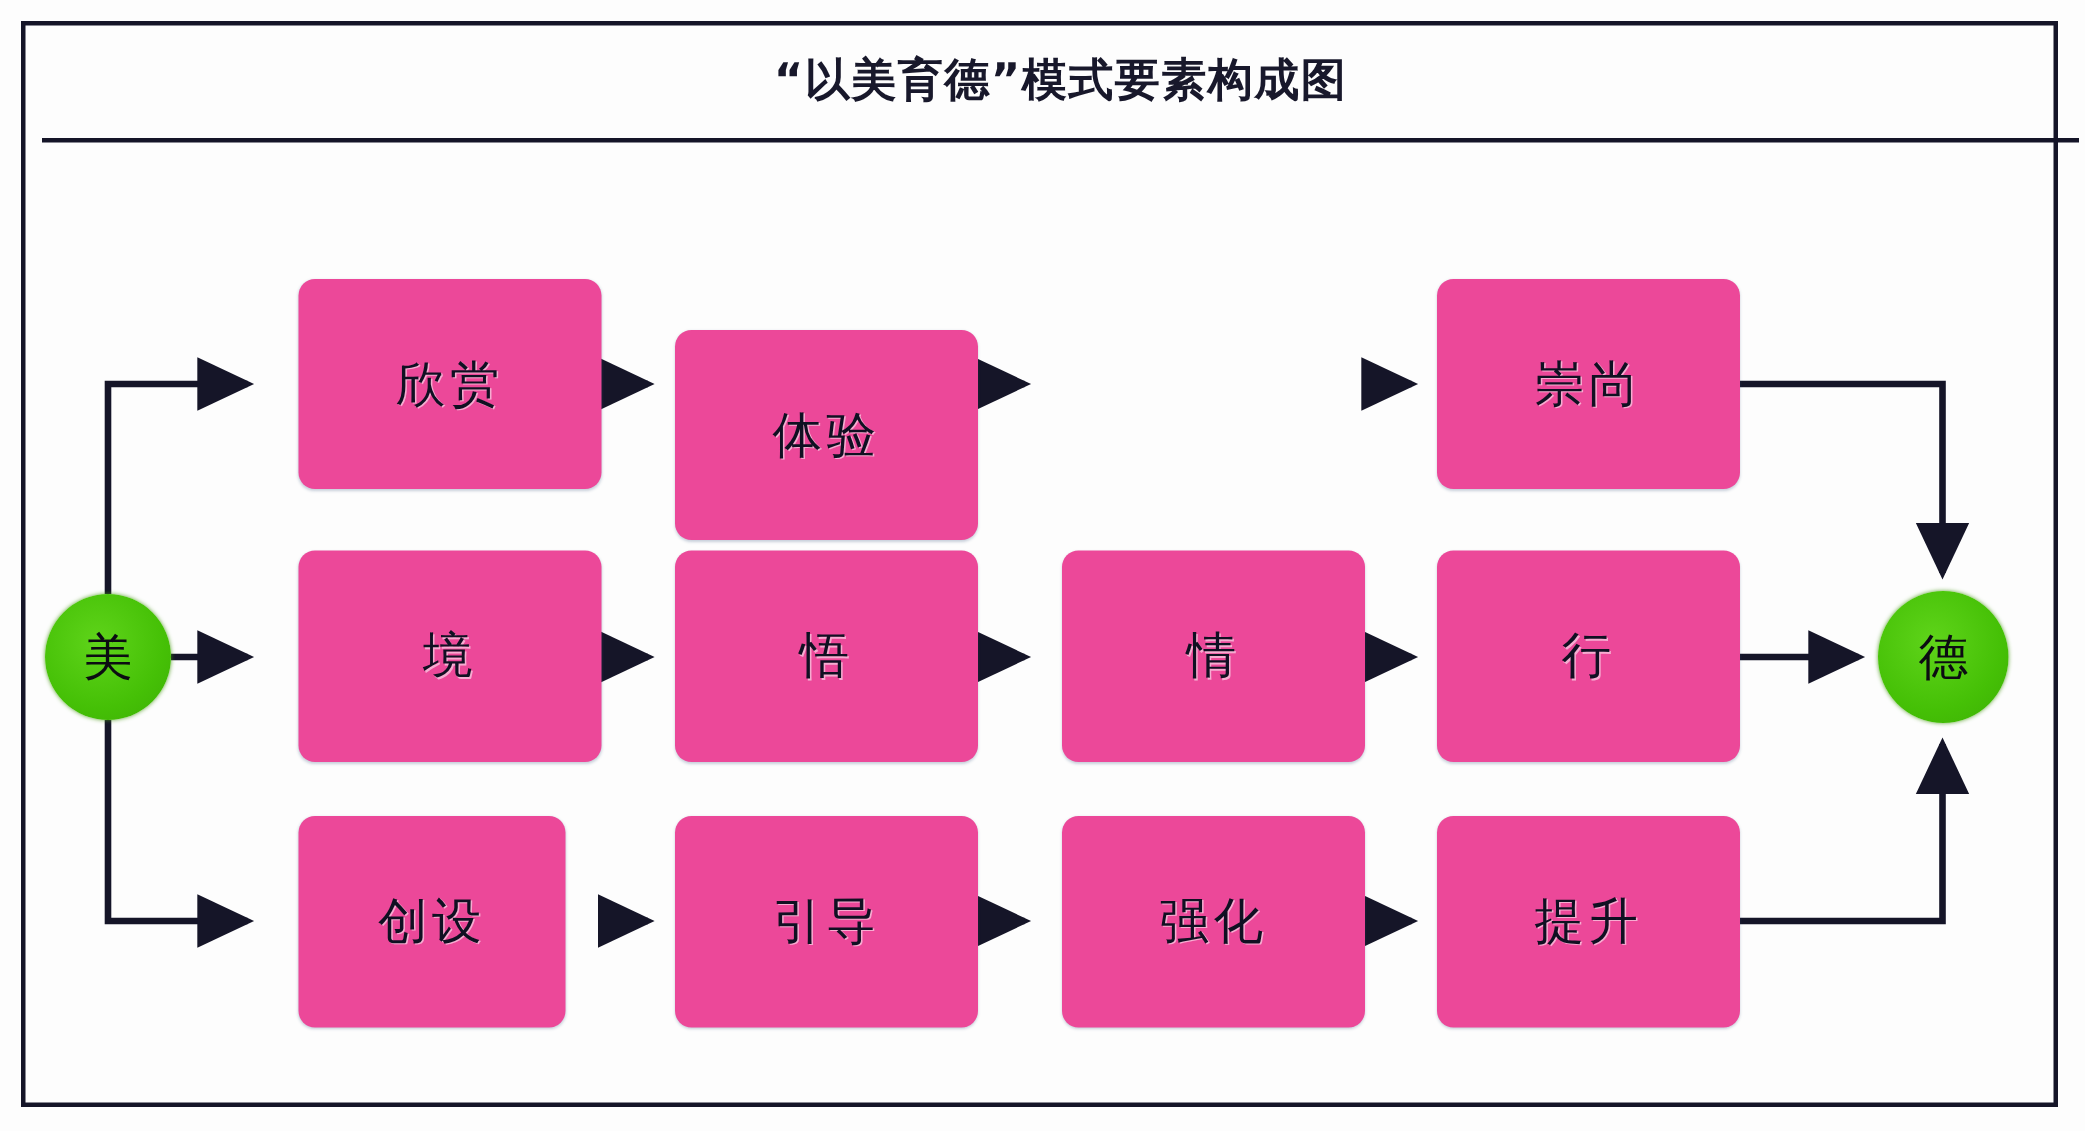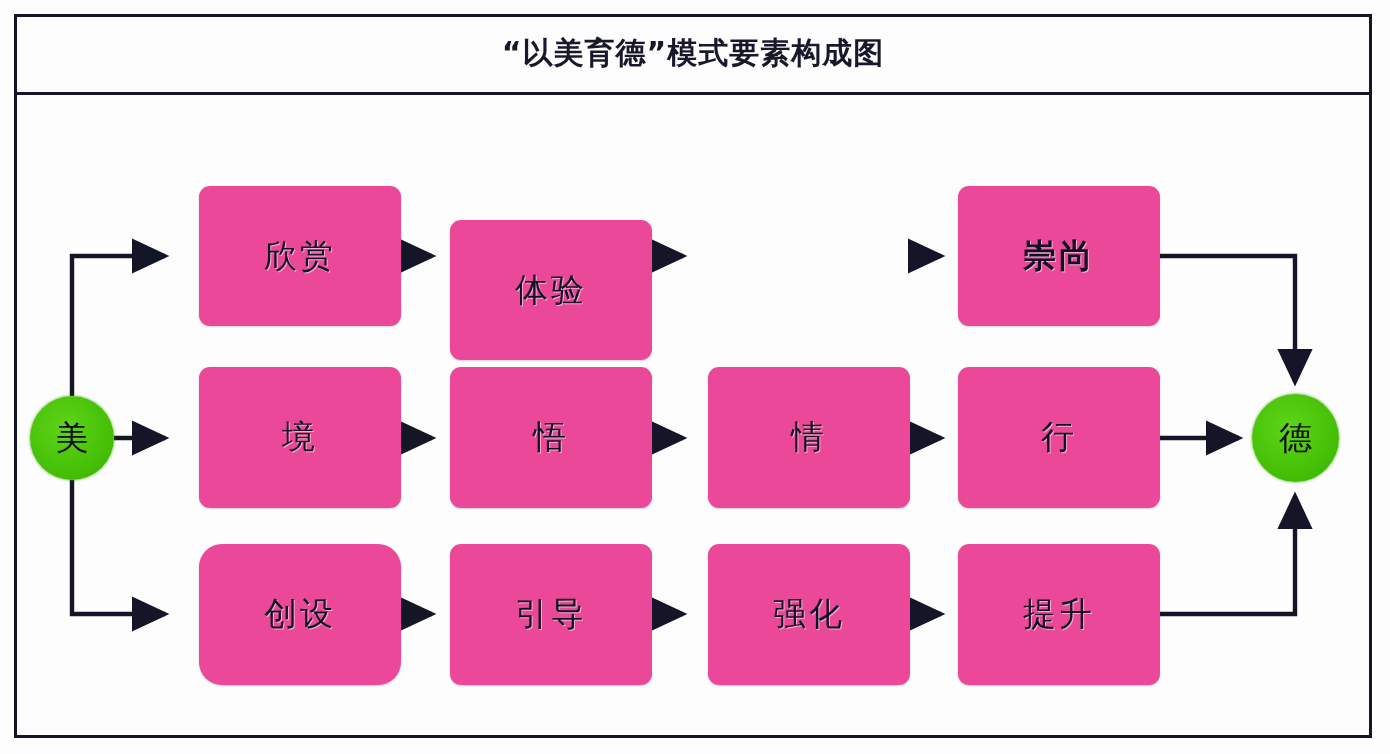--- a/index.html
+++ b/index.html
@@ -27,21 +27,21 @@
     left: 14px;
     top: 14px;
     width: 1358px;
     height: 724px;
     border: 3px solid #151528;
     box-sizing: border-box;
     background: #fdfdfd;
   }
   .title-bar {
     position: absolute;
-    left: 14px;
+    left: 28px;
     top: 14px;
     width: 1358px;
     height: 81px;
     box-sizing: border-box;
     border-bottom: 3px solid #151528;
     display: flex;
     align-items: center;
     justify-content: center;
   }
   .title-text {
@@ -151,38 +151,38 @@
   <div class="node-circle de">
     <span class="label">德</span>
   </div>
 
   <div class="node-box" style="left:199px; top:186px; width:202px; height:140px;">
     <span class="label">欣赏</span>
   </div>
   <div class="node-box" style="left:450px; top:186px; width:202px; height:140px;margin-top:34px;">
     <span class="label">体验</span>
   </div>
-  <div class="node-box" style="left:958px; top:186px; width:202px; height:140px;font-weight:bold;">
+  <div class="node-box" style="left:958px; top:186px; width:202px; height:140px;">
     <span class="label">崇尚</span>
   </div>
 
   <div class="node-box" style="left:199px; top:367px; width:202px; height:141px;">
     <span class="label">境</span>
   </div>
   <div class="node-box" style="left:450px; top:367px; width:202px; height:141px;">
     <span class="label">悟</span>
   </div>
   <div class="node-box" style="left:708px; top:367px; width:202px; height:141px;">
     <span class="label">情</span>
   </div>
   <div class="node-box" style="left:958px; top:367px; width:202px; height:141px;">
     <span class="label">行</span>
   </div>
 
-  <div class="node-box" style="left:199px; top:544px; width:202px; height:141px;border-radius:23px;">
+  <div class="node-box" style="left:199px; top:544px; width:178px; height:141px;">
     <span class="label">创设</span>
   </div>
   <div class="node-box" style="left:450px; top:544px; width:202px; height:141px;">
     <span class="label">引导</span>
   </div>
   <div class="node-box" style="left:708px; top:544px; width:202px; height:141px;">
     <span class="label">强化</span>
   </div>
   <div class="node-box" style="left:958px; top:544px; width:202px; height:141px;">
     <span class="label">提升</span>

